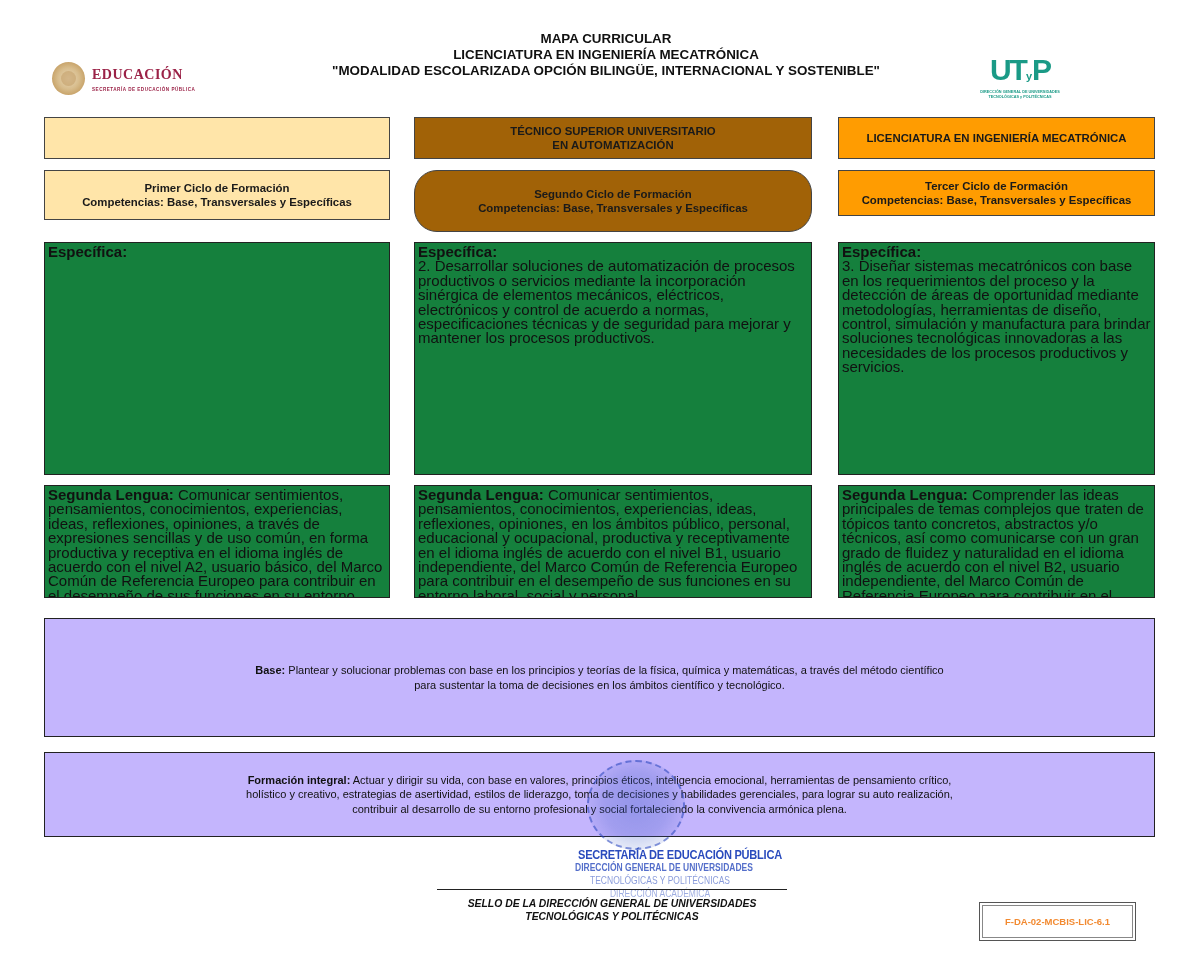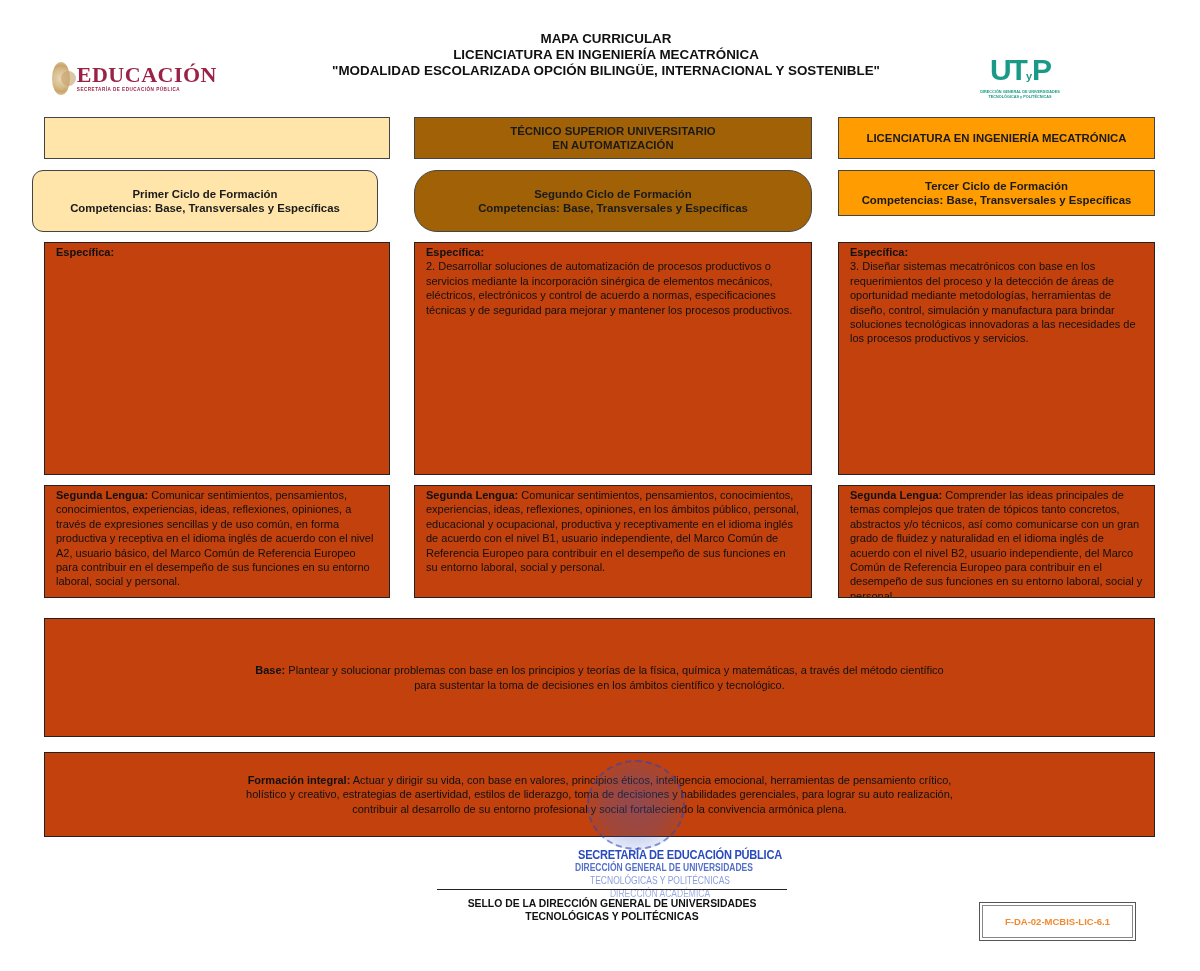--- a/index.html
+++ b/index.html
@@ -9,51 +9,51 @@
     .abs { position: absolute; }
 
     
     .title-block { left: 300px; top: 31px; width: 612px; text-align: center; font-weight: bold; font-size: 13.4px; line-height: 16.2px; color: #111; }
     .title-block div { white-space: nowrap; }
 
     .logo-sep { left: 52px; top: 58px; width: 165px; height: 40px; display: flex; align-items: center; }
     .sep-emblem { width: 33px; height: 33px; border-radius: 50%; background: radial-gradient(circle at 50% 50%, #e9d7b6 0%, #d8bd8d 45%, #c9a56c 70%, #e8d6b7 100%); position: relative; }
     .sep-emblem::after { content: ""; position: absolute; left: 9px; top: 9px; width: 15px; height: 15px; border-radius: 50%; background: #c5a06a; opacity: .6; }
     .sep-text { margin-left: 7px; }
-    .sep-title { font-family: "Liberation Serif", serif; font-weight: bold; color: #9b2247; font-size: 22px; letter-spacing: .5px; line-height: 20px; }
+    .sep-title { font-family: "Liberation Serif", serif; font-weight: bold; color: #9b2247; font-size: 14px; letter-spacing: .5px; line-height: 20px; }
     .sep-sub { font-size: 4.6px; color: #9b2247; font-weight: bold; letter-spacing: .5px; margin-top: 2px; white-space: nowrap; }
 
     .logo-utp { left: 975px; top: 56px; width: 90px; height: 40px; }
     .utp-mark { font-family: "Liberation Sans", sans-serif; font-weight: bold; color: #1a9a86; font-size: 30px; line-height: 28px; letter-spacing: -2px; text-align: center; }
     .utp-y { font-size: 11px; letter-spacing: 0; vertical-align: baseline; }
     .utp-sub { font-size: 3.8px; color: #1a9a86; font-weight: bold; text-align: center; line-height: 5px; white-space: nowrap; }
 
     
     .box { border: 1.5px solid #444; }
     .hdr { display: flex; align-items: center; justify-content: center; text-align: center; font-weight: bold; font-size: 11.4px; line-height: 14px; color: #1a1a1a; }
     .c1 { background: #ffe5a9; }
     .c2 { background: #a16207; }
     .c3 { background: #ff9c01; }
 
-    .comp { background: #c2410c; border: 1.5px solid #222; padding: 2px 11px; font-size: 11px; line-height: 14.4px; color: #111; overflow: hidden; }
+    .comp { background: #15803d; border: 1.5px solid #222; padding: 2px 3px; font-size: 15px; line-height: 14.4px; color: #111; overflow: hidden; }
     .comp b { font-weight: bold; }
 
-    .wide { background: #c2410c; border: 1.5px solid #222; display: flex; align-items: center; justify-content: center; text-align: center; font-family: "Liberation Sans", sans-serif; font-size: 11px; line-height: 14.6px; color: #111; }
+    .wide { background: #c4b5fd; border: 1.5px solid #222; display: flex; align-items: center; justify-content: center; text-align: center; font-family: "Liberation Sans", sans-serif; font-size: 11px; line-height: 14.6px; color: #111; }
     .wide-inner { width: 700px; }
 
     
     .stamp-circle { left: 587px; top: 760px; width: 98px; height: 90px; border-radius: 50%; background: radial-gradient(circle, rgba(60,90,200,.35) 0%, rgba(60,90,200,.25) 50%, rgba(60,90,200,.1) 75%, rgba(60,90,200,0) 100%); border: 2px dashed rgba(40,70,190,.55); }
     .stamp-text { left: 560px; top: 848px; width: 200px; text-align: center; font-family: "Liberation Sans", sans-serif; color: #2a4bbd; line-height: 13px; }
     .stamp-l1 { font-size: 13.5px; font-weight: bold; letter-spacing: -.3px; white-space: nowrap; transform: scaleX(.82); }
     .stamp-l2 { font-size: 10px; font-weight: bold; white-space: nowrap; opacity: .8; transform: scaleX(.85); }
     .stamp-l3 { font-size: 10px; white-space: nowrap; opacity: .55; transform: scaleX(.85); }
     .stamp-l4 { font-size: 10px; white-space: nowrap; opacity: .45; transform: scaleX(.85); }
 
     .sign-line { left: 437px; top: 889px; width: 350px; height: 0; border-top: 1px solid #222; }
-    .sign-label { left: 437px; top: 898px; width: 350px; text-align: center; font-weight: bold; font-size: 10.4px; line-height: 12.5px; color: #111; }
+    .sign-label { left: 437px; top: 898px; width: 350px; text-align: center; font-weight: bold; font-size: 10.4px; line-height: 12.5px; color: #111; font-style: italic; }
 
     .code-box { left: 979px; top: 890px; width: 157px; height: 39px; border: 1.5px solid #555; box-shadow: inset 0 0 0 2px #fff, inset 0 0 0 3px #888; display: flex; align-items: center; justify-content: center; font-weight: bold; font-size: 9.5px; color: #f28a31; margin-top: 12px; }
   </style>
 </head>
 <body>
 
 <div class="abs logo-sep">
   <div class="sep-emblem"></div>
   <div class="sep-text">
     <div class="sep-title">EDUCACIÓN</div>
@@ -79,21 +79,21 @@
 <div class="abs box hdr c2" style="left:414px; top:117px; width:398px; height:42px;">
   <div>
     <div>TÉCNICO SUPERIOR UNIVERSITARIO</div>
     <div>EN AUTOMATIZACIÓN</div>
   </div>
 </div>
 <div class="abs box hdr c3" style="left:838px; top:117px; width:317px; height:42px;">
   <span>LICENCIATURA EN INGENIERÍA MECATRÓNICA</span>
 </div>
 
-<div class="abs box hdr c1" style="left:32px; top:170px; width:346px; height:62px;border-radius:11px;">
+<div class="abs box hdr c1" style="left:44px; top:170px; width:346px; height:50px;">
   <div>
     <div>Primer Ciclo de Formación</div>
     <div>Competencias: Base, Transversales y Específicas</div>
   </div>
 </div>
 <div class="abs box hdr c2" style="left:414px; top:170px; width:398px; height:62px;border-radius:23px;">
   <div>
     <div>Segundo Ciclo de Formación</div>
     <div>Competencias: Base, Transversales y Específicas</div>
   </div>

